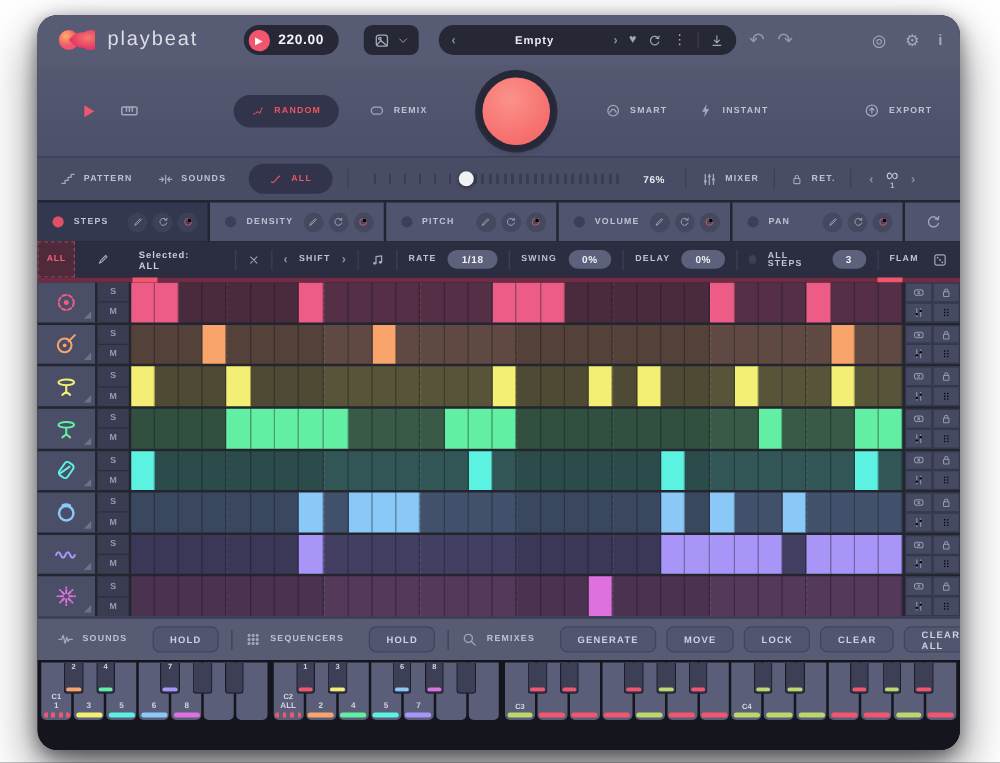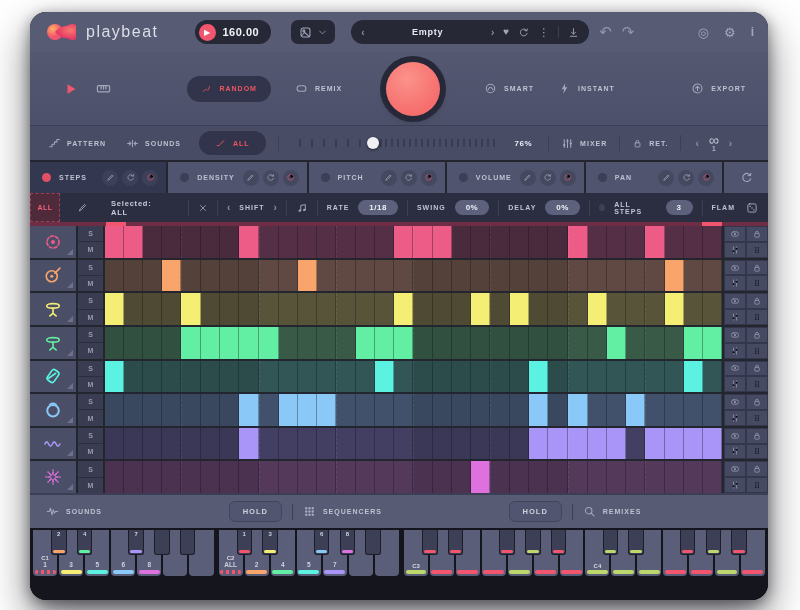--- a/index.html
+++ b/index.html
@@ -133,21 +133,21 @@
             <stop offset="0%" stop-color="#f8786d"></stop>
             <stop offset="100%" stop-color="#e63b66"></stop>
           </radialGradient>
       </defs>
       <circle cx="9" cy="11" r="8" fill="url(#lg1)"></circle>
       <path d="M9 11 Q15 4 21 5 A8 8 0 1 1 21 17 Q15 18 9 11Z" fill="url(#lg2)"></path>
     </svg>
     <span class="appname">playbeat</span>
     <div class="pill-dark tempo">
       <span class="pbtn">▶</span>
-      <span class="tval">160.00</span>
+      <span class="tval">220.00</span>
     </div>
     <div class="pill-dark aibox">
       <svg class="ic" viewBox="0 0 16 16">
           <rect x="2.5" y="2.5" width="11" height="11" rx="2.5"></rect>
           <circle cx="6" cy="6" r="1.2"></circle>
           <path d="M3 12 L7 8 L13 13"></path>
         </svg>
       <svg class="ic" viewBox="0 0 16 16" style="width:9px;height:9px">
           <path d="M3 5.5 L8 10.5 L13 5.5"></path>
         </svg>
@@ -1110,20 +1110,27 @@
       </div>
     <span class="vsep"></span>
     <div class="fitem">
       <svg class="ic" viewBox="0 0 16 16">
           <circle cx="7" cy="7" r="4"></circle>
           <path d="M10 10 L13.5 13.5"></path>
         </svg>
       <span class="lbl">REMIXES</span>
     </div>
     <div class="fgap"></div>
+    <div id="fbtns" style="display:flex;gap:8px">
+        <div class="fbtn">GENERATE</div>
+        <div class="fbtn">MOVE</div>
+        <div class="fbtn">LOCK</div>
+        <div class="fbtn">CLEAR</div>
+        <div class="fbtn">CLEAR ALL</div>
+      </div>
   </div>
 
   <div class="kbd">
       <div class="keys" id="keys">
         <div class="ksec s7">
           <div class="wkey">
             <div class="wk-top">C1</div>
             <div class="wk-num">1</div>
             <div class="stripe" style="background:repeating-linear-gradient(90deg,#f2566e 0 3px,transparent 3px 6px)"></div>
           </div>

